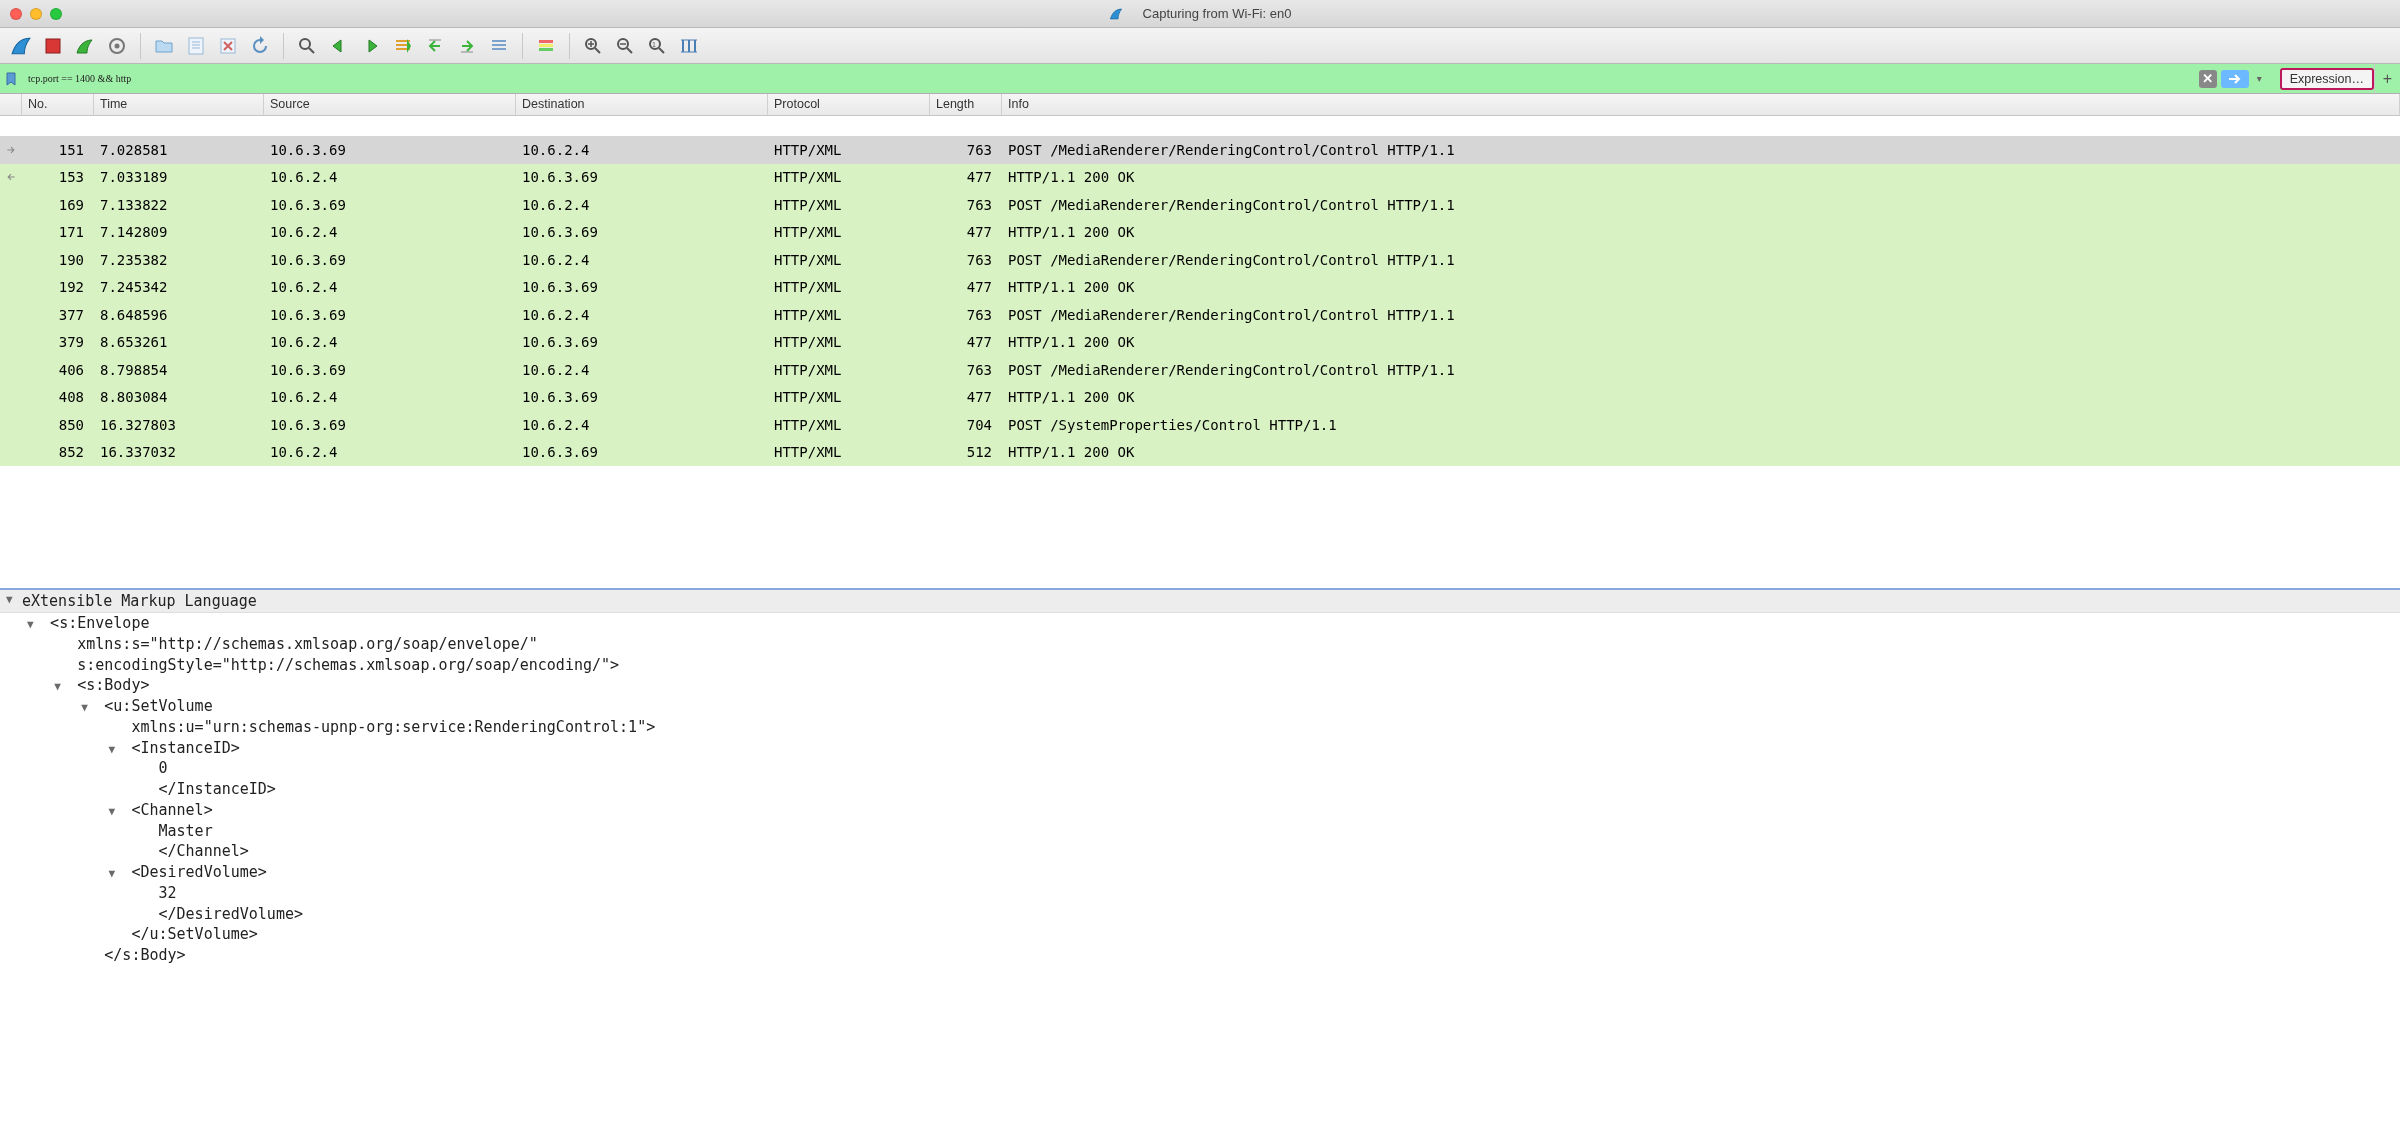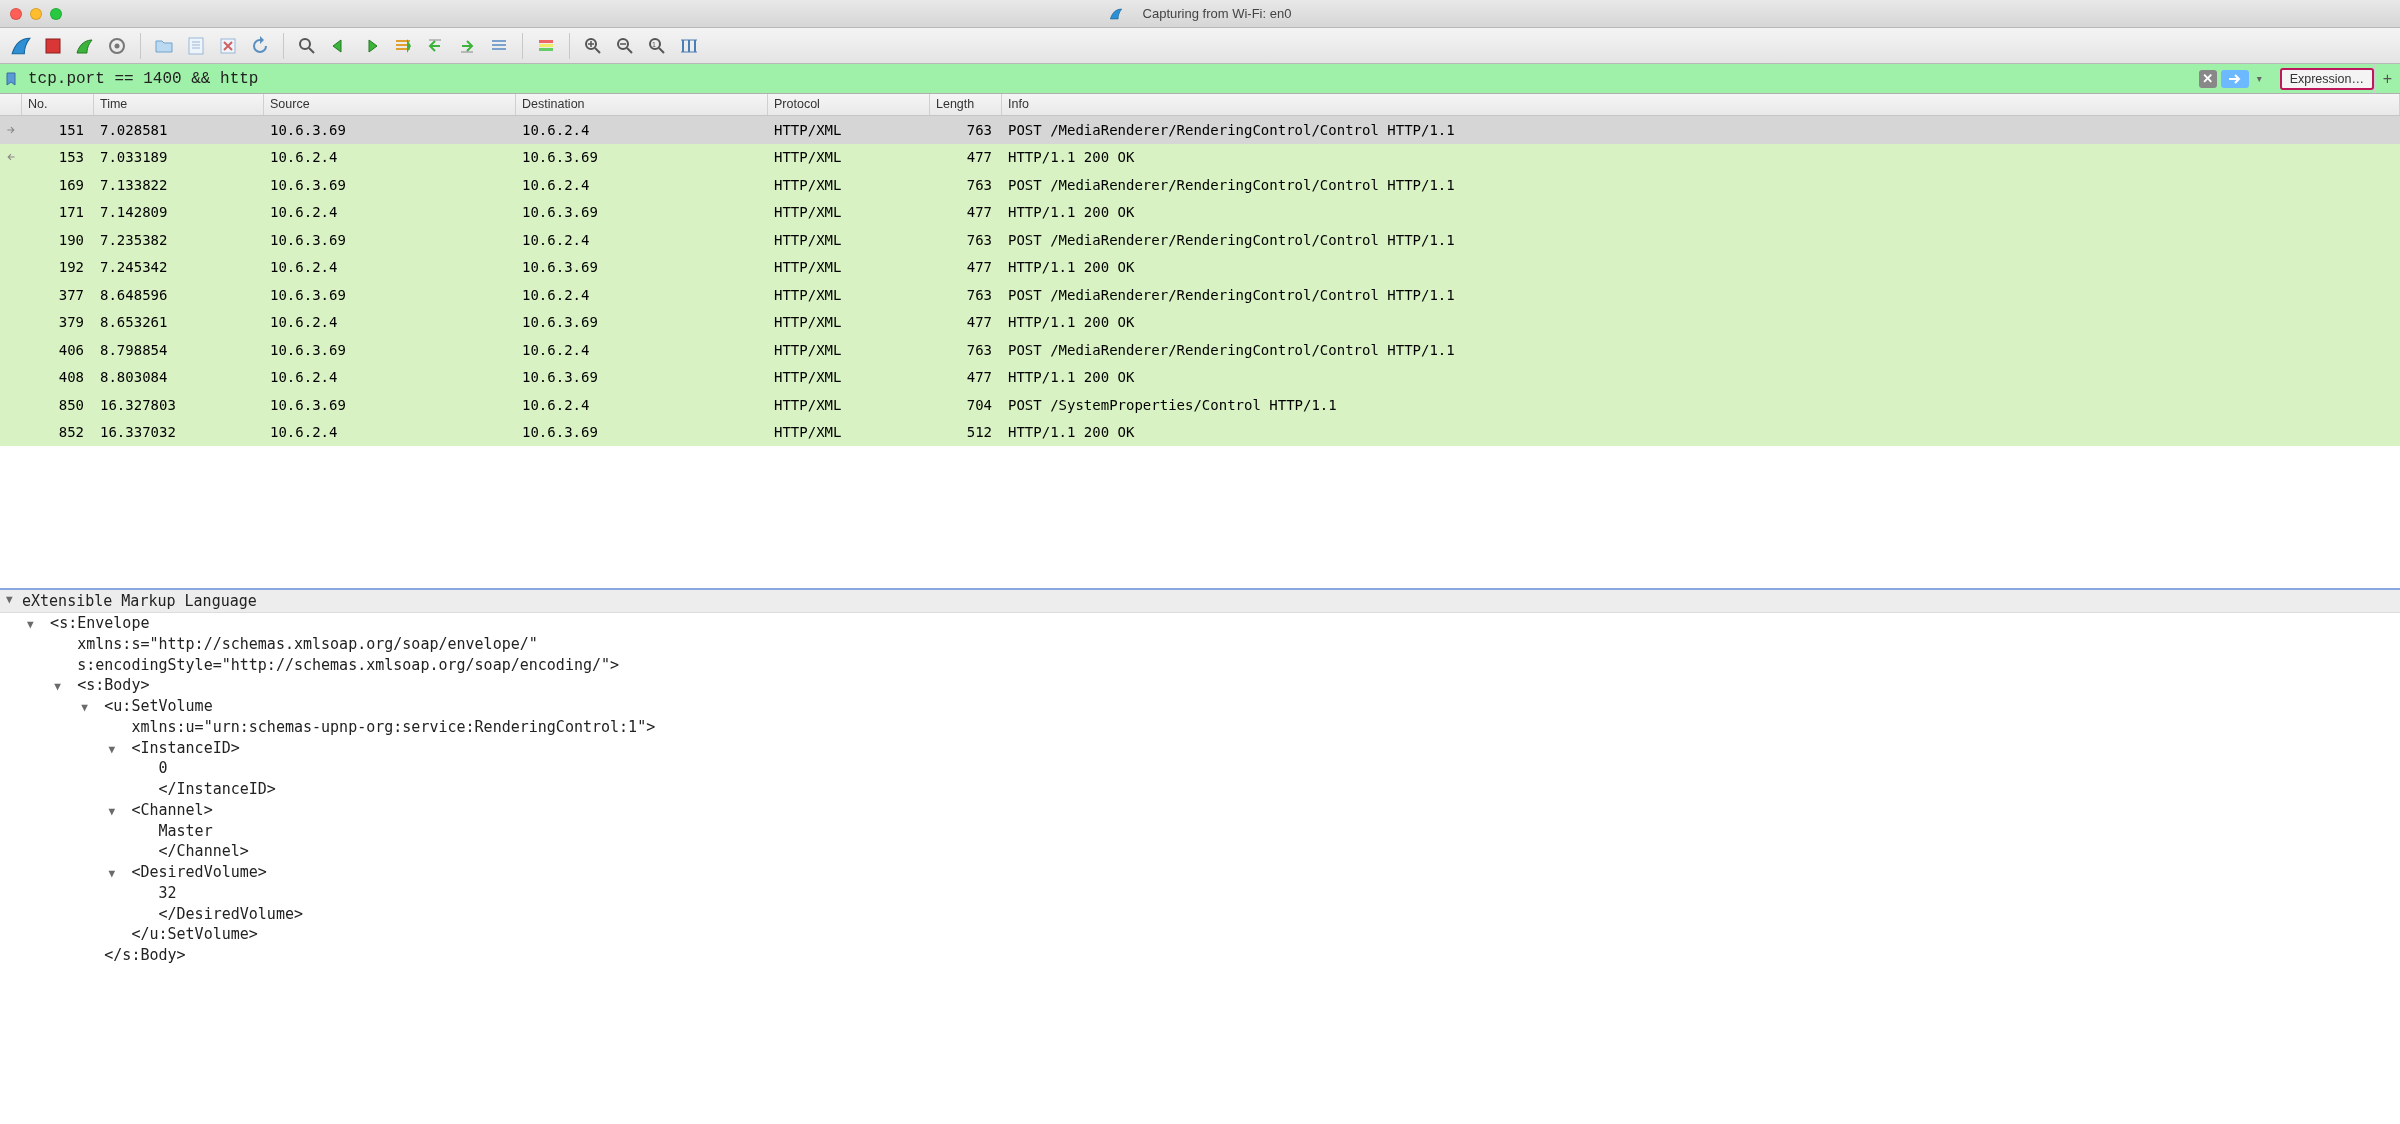--- a/index.html
+++ b/index.html
@@ -57,22 +57,22 @@
   height: 30px;
   display:flex; align-items:center;
   border-bottom: 1px solid #b0b0b0;
   background: #9ff0a8;
 }
 .filter-left-icon {
   width:22px; display:flex; align-items:center; justify-content:center;
 }
 .filter-input {
   flex:1; background: transparent; border:none; outline:none;
-  font-family: Liberation Mono, monospace;
-  font-size: 16px; color:#222; padding: 4px 6px;
+  font-family: Liberation Serif, serif;
+  font-size: 10px; color:#222; padding: 4px 6px;
 }
 .filter-right {
   display:flex; align-items:center; gap:4px; padding-right:6px;
 }
 .filter-clear {
   width:18px;height:18px;background:#888;border-radius:3px;
   display:flex;align-items:center;justify-content:center;color:#fff;
   font-size:13px; font-weight:bold;
 }
 .filter-apply {
@@ -86,21 +86,21 @@
 }
 .plus-cell {
   width:26px; text-align:center; font-size:16px; color:#555;
   border-left:1px solid #ccc; height:100%; display:flex;align-items:center;justify-content:center;
 }
 
 .packet-pane {
   height: 496px;
   overflow:hidden;
   border-bottom: 2px solid #8aa8e0;
-  display:flex; flex-direction:column;
+  display:flex; flex-direction:column;gap:20px;
 }
 .pkt-header {
   height:22px; background: linear-gradient(#f5f5f5,#e9e9e9);
   border-bottom:1px solid #c5c5c5;
   display:flex; font-size:12.5px; color:#333;
 }
 .pkt-header div {
   border-right:1px solid #d0d0d0;
   padding:3px 6px;
   overflow:hidden; white-space:nowrap;

